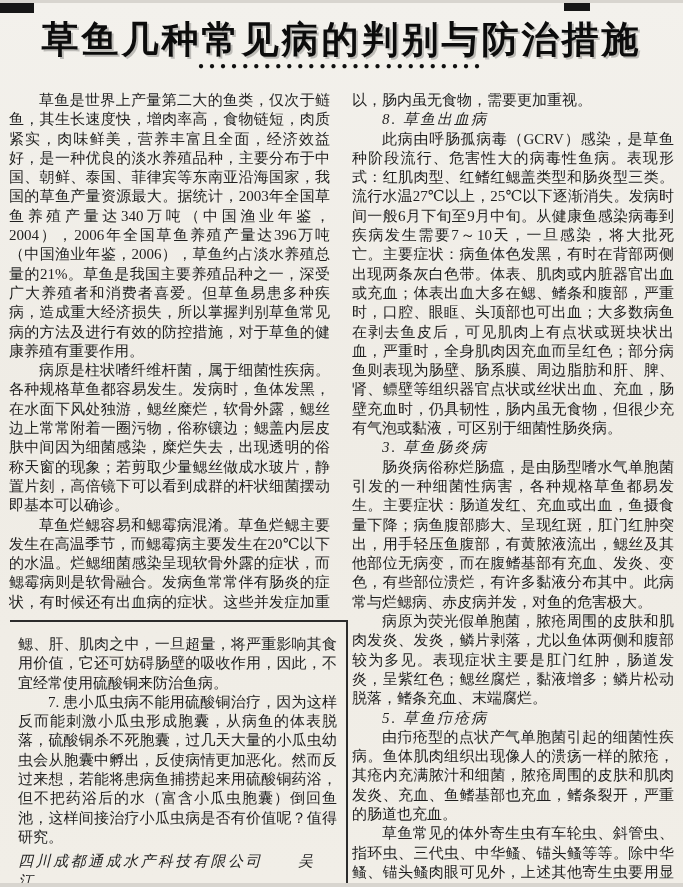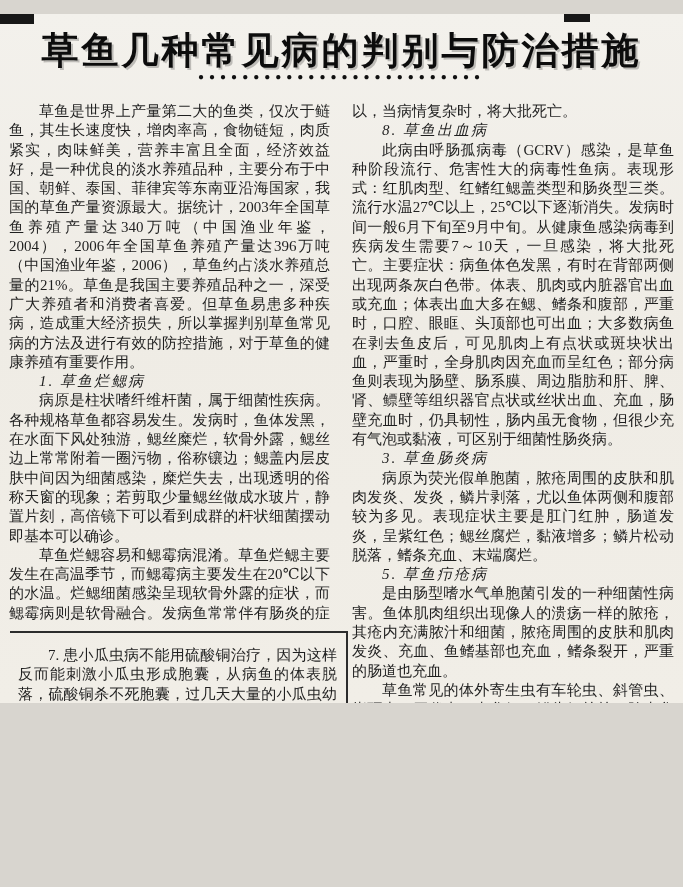--- a/index.html
+++ b/index.html
@@ -1,20 +1,20 @@
 <!DOCTYPE html>
 <html><head>
 <meta charset="utf-8">
 <style>
   html,body { margin:0; padding:0; }
   body { background:#d8d5cf; }
   .page {
     position:relative;
-    width:683px; height:689px;
-    margin:14px auto;
+    width:683px; height:880px;
+    margin:3px auto;
     background:linear-gradient(180deg,#f3f1ec 0%,#efece5 45%,#f1eee7 100%);
     overflow:hidden;
     font-family:"Liberation Serif","DejaVu Serif",serif;
     color:#1f1f1f;
   }
   .corner-mark-left {
     position:absolute; left:0; top:0; width:34px; height:10px; background:#171717;
   }
   .corner-mark-right {
     position:absolute; left:564px; top:0; width:26px; height:8px; background:#171717;
@@ -83,35 +83,36 @@
 <div class="page">
 
   <div class="corner-mark-left"></div>
   <div class="corner-mark-right"></div>
 
   <div class="title">草鱼几种常见病的判别与防治措施</div>
   <div class="dots">●●●●●●●●●●●●●●●●●●●●●●●●●●</div>
 
   <div class="col col-left">
     <p>草鱼是世界上产量第二大的鱼类，仅次于鲢鱼，其生长速度快，增肉率高，食物链短，肉质紧实，肉味鲜美，营养丰富且全面，经济效益好，是一种优良的淡水养殖品种，主要分布于中国、朝鲜、泰国、菲律宾等东南亚沿海国家，我国的草鱼产量资源最大。据统计，2003年全国草鱼养殖产量达340万吨（中国渔业年鉴，2004），2006年全国草鱼养殖产量达396万吨（中国渔业年鉴，2006），草鱼约占淡水养殖总量的21%。草鱼是我国主要养殖品种之一，深受广大养殖者和消费者喜爱。但草鱼易患多种疾病，造成重大经济损失，所以掌握判别草鱼常见病的方法及进行有效的防控措施，对于草鱼的健康养殖有重要作用。</p>
-    <p class="kai">1. 草鱼烂鳃病</p>
     <p>病原是柱状嗜纤维杆菌，属于细菌性疾病。各种规格草鱼都容易发生。发病时，鱼体发黑，在水面下风处独游，鳃丝糜烂，软骨外露，鳃丝边上常常附着一圈污物，俗称镶边；鳃盖内层皮肤中间因为细菌感染，糜烂失去，出现透明的俗称天窗的现象；若剪取少量鳃丝做成水玻片，静置片刻，高倍镜下可以看到成群的杆状细菌摆动即基本可以确诊。</p>
     <p>草鱼烂鳃容易和鳃霉病混淆。草鱼烂鳃主要发生在高温季节，而鳃霉病主要发生在20℃以下的水温。烂鳃细菌感染呈现软骨外露的症状，而鳃霉病则是软骨融合。发病鱼常常伴有肠炎的症状，有时候还有出血病的症状。这些并发症加重了病情，会造成更大的死亡。所</p>
   </div>
 
   <div class="footer-box">
+    <p class="noindent">鳃、肝、肌肉之中，一旦超量，将严重影响其食用价值，它还可妨碍肠壁的吸收作用，因此，不宜经常使用硫酸铜来防治鱼病。</p>
     <p class="indent">7. 患小瓜虫病不能用硫酸铜治疗，因为这样反而能刺激小瓜虫形成胞囊，从病鱼的体表脱落，硫酸铜杀不死胞囊，过几天大量的小瓜虫幼虫会从胞囊中孵出，反使病情更加恶化。然而反过来想，若能将患病鱼捕捞起来用硫酸铜药浴，但不把药浴后的水（富含小瓜虫胞囊）倒回鱼池，这样间接治疗小瓜虫病是否有价值呢？值得研究。</p>
     <p class="author-line">四川成都通成水产科技有限公司　　吴　　江</p>
 
   </div>
 
   <div class="col col-right">
-    <p class="noindent">以，当病情复杂时，将大批死亡。</p>
+    <p class="noindent">以，肠内虽无食物，需要更加重视。</p>
     <p class="kai">8. 草鱼出血病</p>
     <p>此病由呼肠孤病毒（GCRV）感染，是草鱼种阶段流行、危害性大的病毒性鱼病。表现形式：红肌肉型、红鳍红鳃盖类型和肠炎型三类。流行水温27℃以上，25℃以下逐渐消失。发病时间一般6月下旬至9月中旬。从健康鱼感染病毒到疾病发生需要7～10天，一旦感染，将大批死亡。主要症状：病鱼体色发黑，有时在背部两侧出现两条灰白色带。体表、肌肉或内脏器官出血或充血；体表出血大多在鳃、鳍条和腹部，严重时，口腔、眼眶、头顶部也可出血；大多数病鱼在剥去鱼皮后，可见肌肉上有点状或斑块状出血，严重时，全身肌肉因充血而呈红色；部分病鱼则表现为肠壁、肠系膜、周边脂肪和肝、脾、肾、鳔壁等组织器官点状或丝状出血、充血，肠壁充血时，仍具韧性，肠内虽无食物，但很少充有气泡或黏液，可区别于细菌性肠炎病。</p>
     <p class="kai">3. 草鱼肠炎病</p>
+    <p>肠炎病俗称烂肠瘟，是由肠型嗜水气单胞菌引发的一种细菌性病害，各种规格草鱼都易发生。主要症状：肠道发红、充血或出血，鱼摄食量下降；病鱼腹部膨大、呈现红斑，肛门红肿突出，用手轻压鱼腹部，有黄脓液流出，鳃丝及其他部位无病变，而在腹鳍基部有充血、发炎、变色，有些部位溃烂，有许多黏液分布其中。此病常与烂鳃病、赤皮病并发，对鱼的危害极大。</p>
     <p>病原为荧光假单胞菌，脓疮周围的皮肤和肌肉发炎、发炎，鳞片剥落，尤以鱼体两侧和腹部较为多见。表现症状主要是肛门红肿，肠道发炎，呈紫红色；鳃丝腐烂，黏液增多；鳞片松动脱落，鳍条充血、末端腐烂。</p>
     <p class="kai">5. 草鱼疖疮病</p>
-    <p>是由肠型嗜水气单胞菌引发的一种细菌性病害。鱼体肌肉组织出现像人的溃疡一样的脓疮，其疮内充满脓汁和细菌，脓疮周围的皮肤和肌肉发炎、充血、鱼鳍基部也充血，鳍条裂开，严重的肠道也充血。</p>
+    <p>由疖疮型的点状产气单胞菌引起的细菌性疾病。鱼体肌肉组织出现像人的溃疡一样的脓疮，其疮内充满脓汁和细菌，脓疮周围的皮肤和肌肉发炎、充血、鱼鳍基部也充血，鳍条裂开，严重的肠道也充血。</p>
     <p>草鱼常见的体外寄生虫有车轮虫、斜管虫、指环虫、三代虫、中华鳋、锚头鳋等等。除中华鳋、锚头鳋肉眼可见外，上述其他寄生虫要用显微镜检查确诊。所</p>
   </div>
 
 </div>
 
 </body></html>

